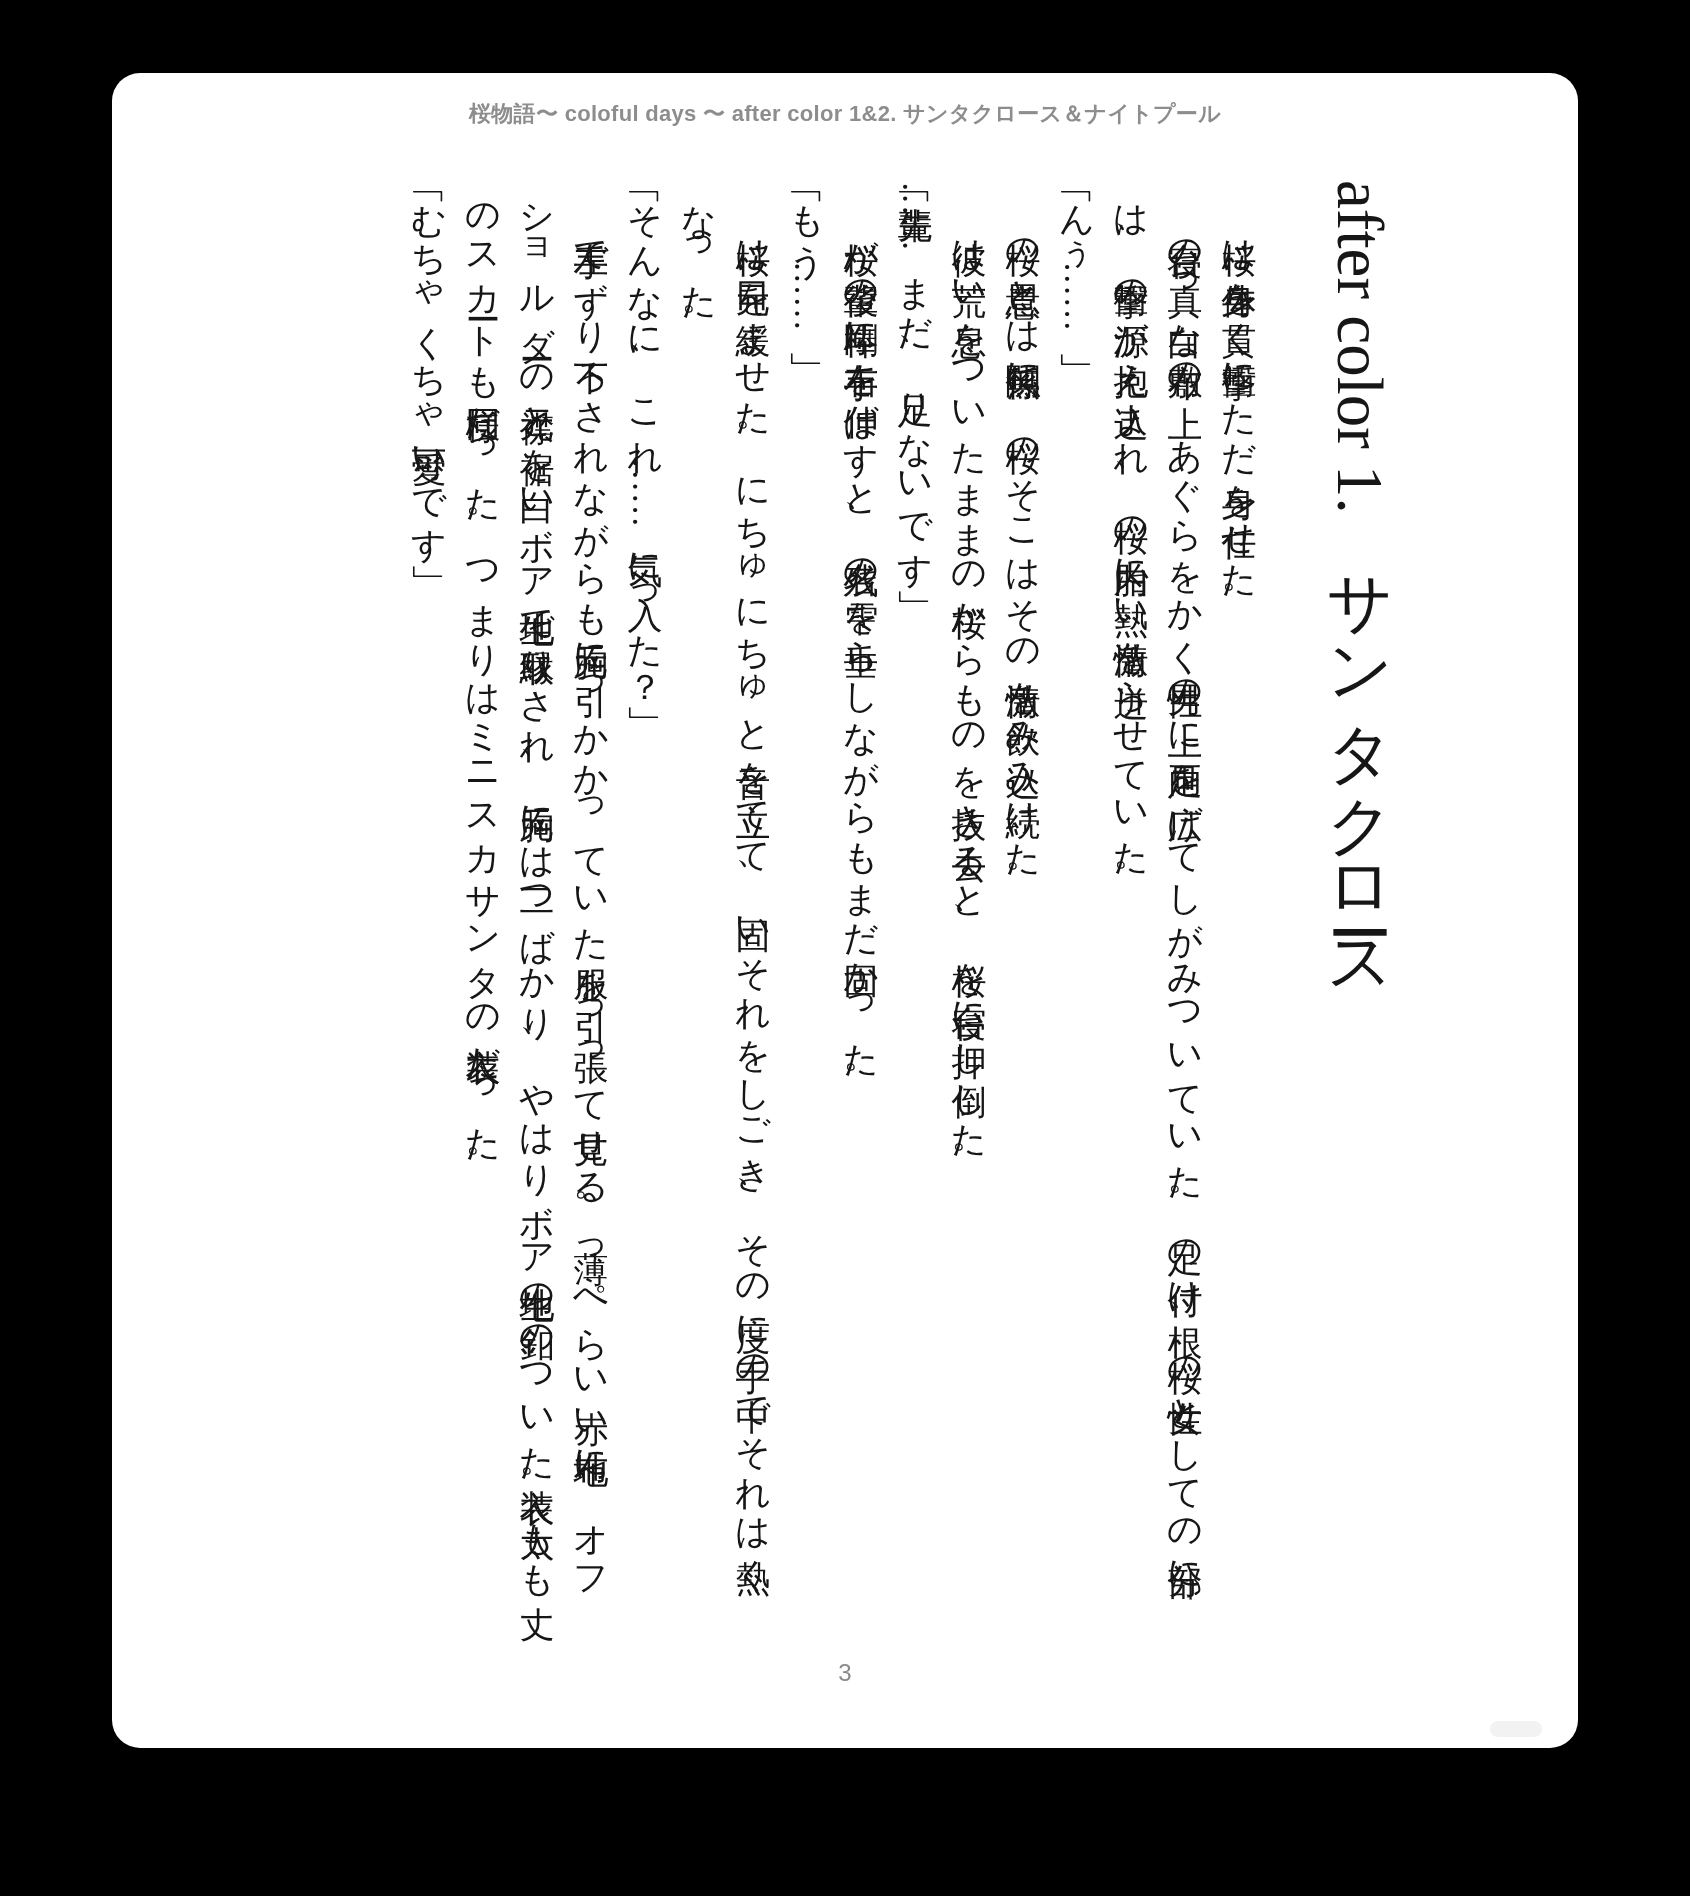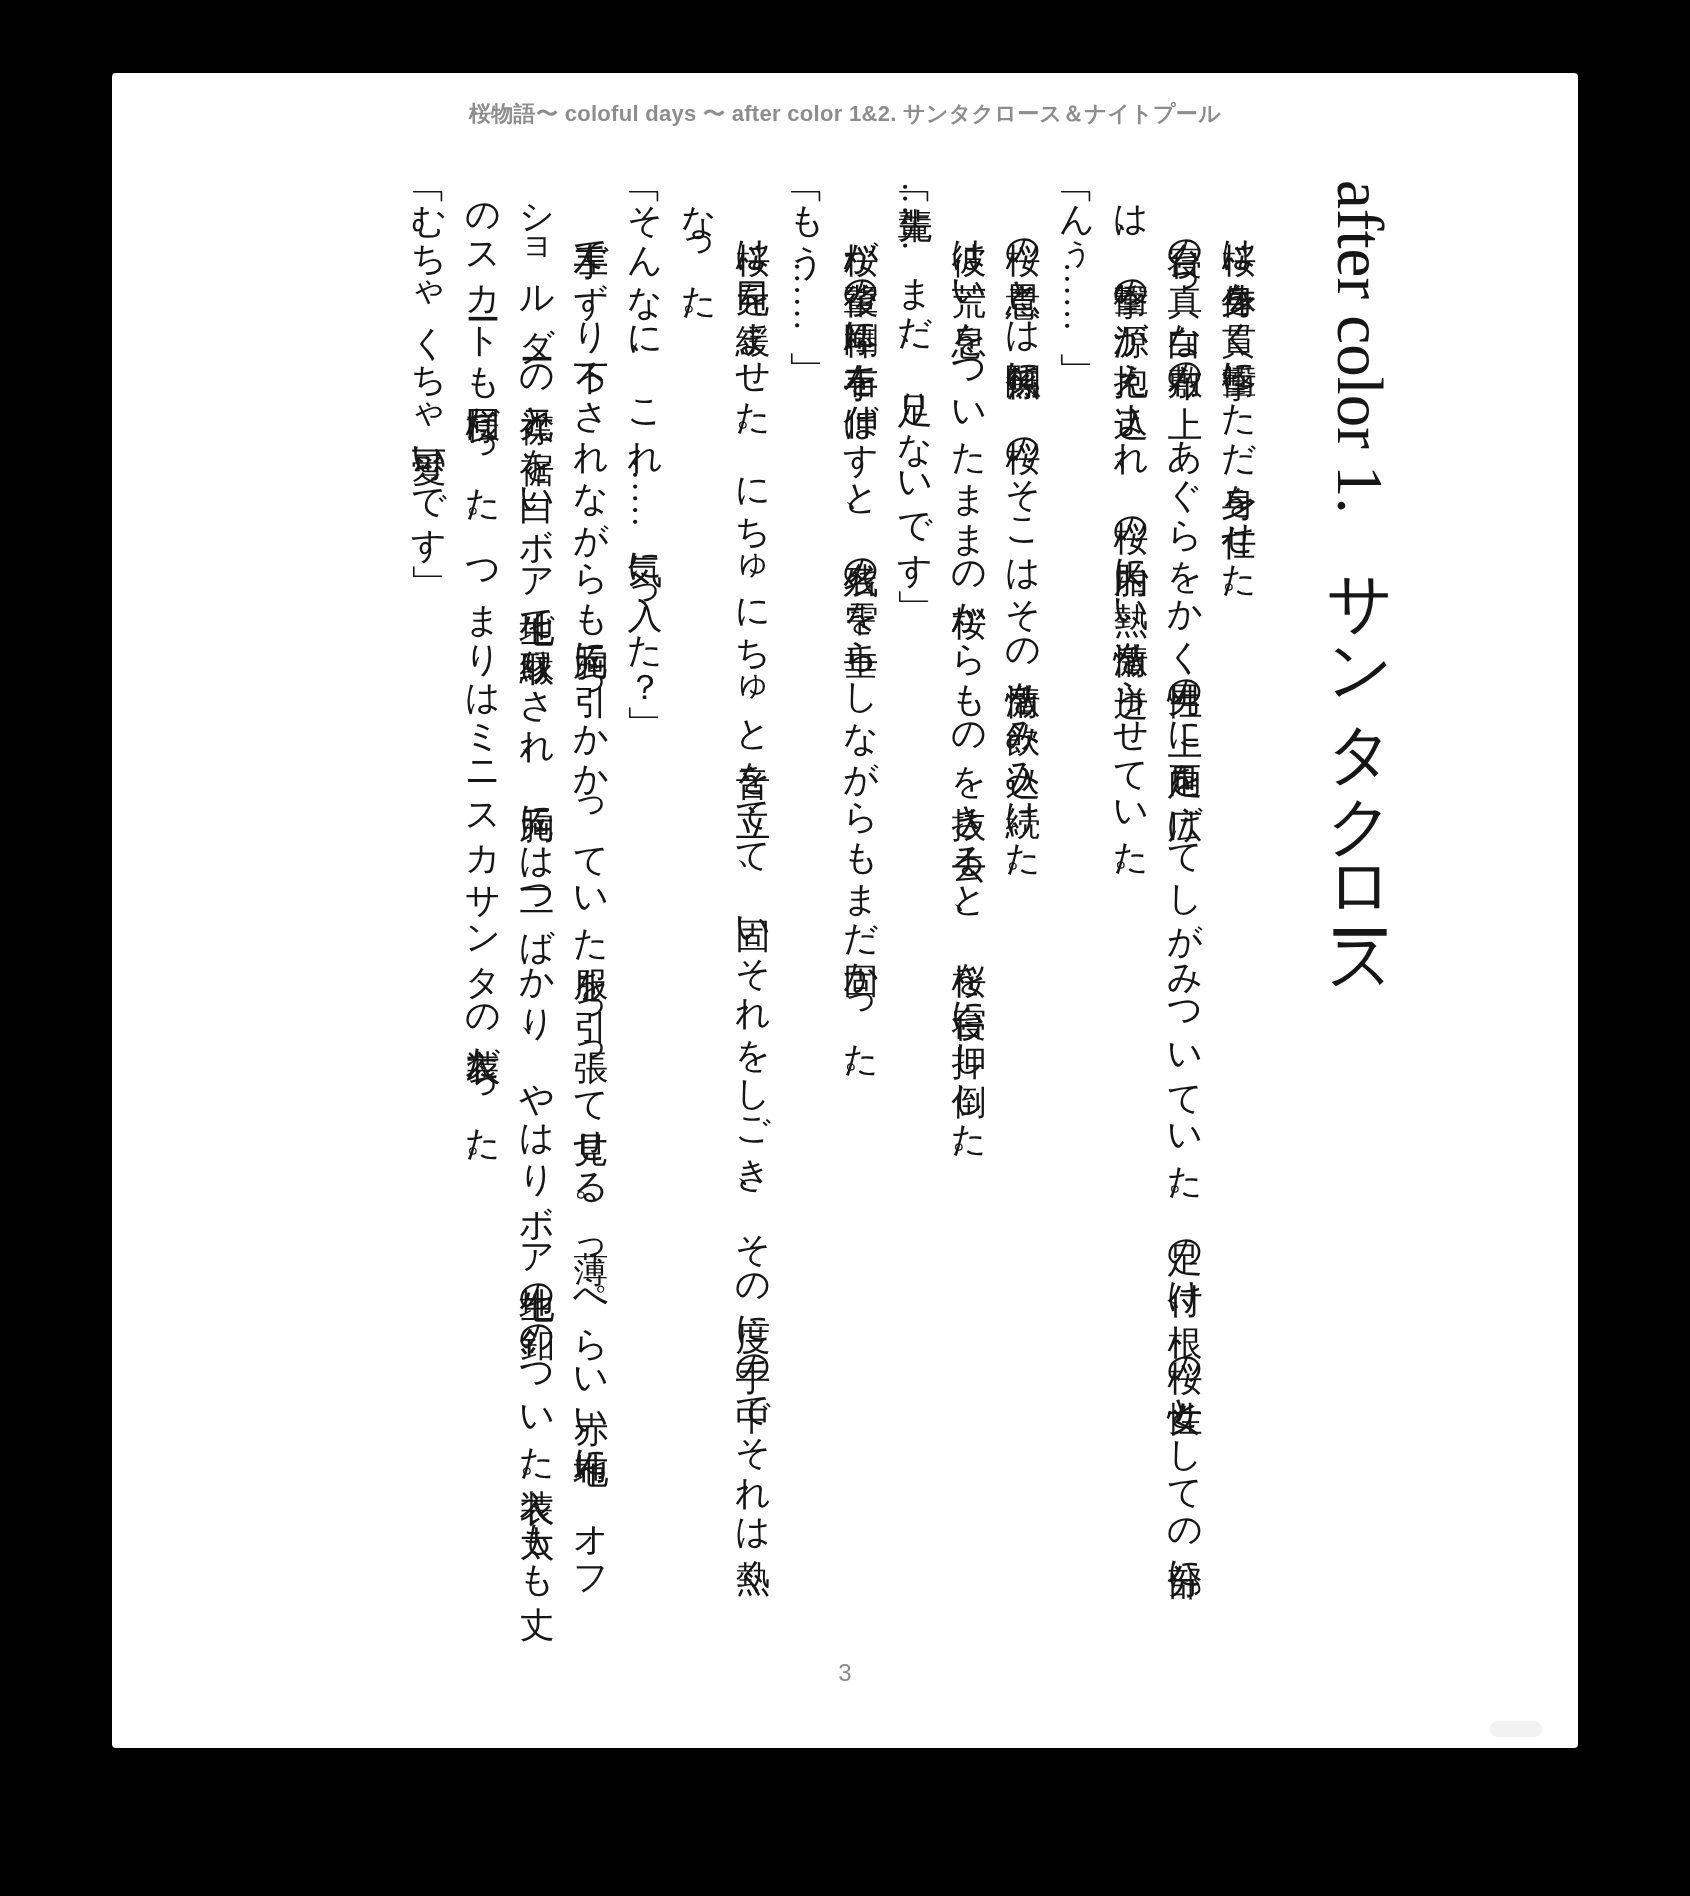--- a/index.html
+++ b/index.html
@@ -13,21 +13,21 @@
     height: 1896px;
     overflow: hidden;
   }
   .page {
     position: absolute;
     left: 112px;
     top: 73px;
     width: 1466px;
     height: 1675px;
     background: #ffffff;
-    border-radius: 4px;
+    border-radius: 28px;
   }
   .page-header {
     position: absolute;
     top: 28px;
     left: 0;
     width: 100%;
     text-align: center;
     font-family: "Liberation Sans", sans-serif;
     font-weight: 700;
     font-size: 22px;

